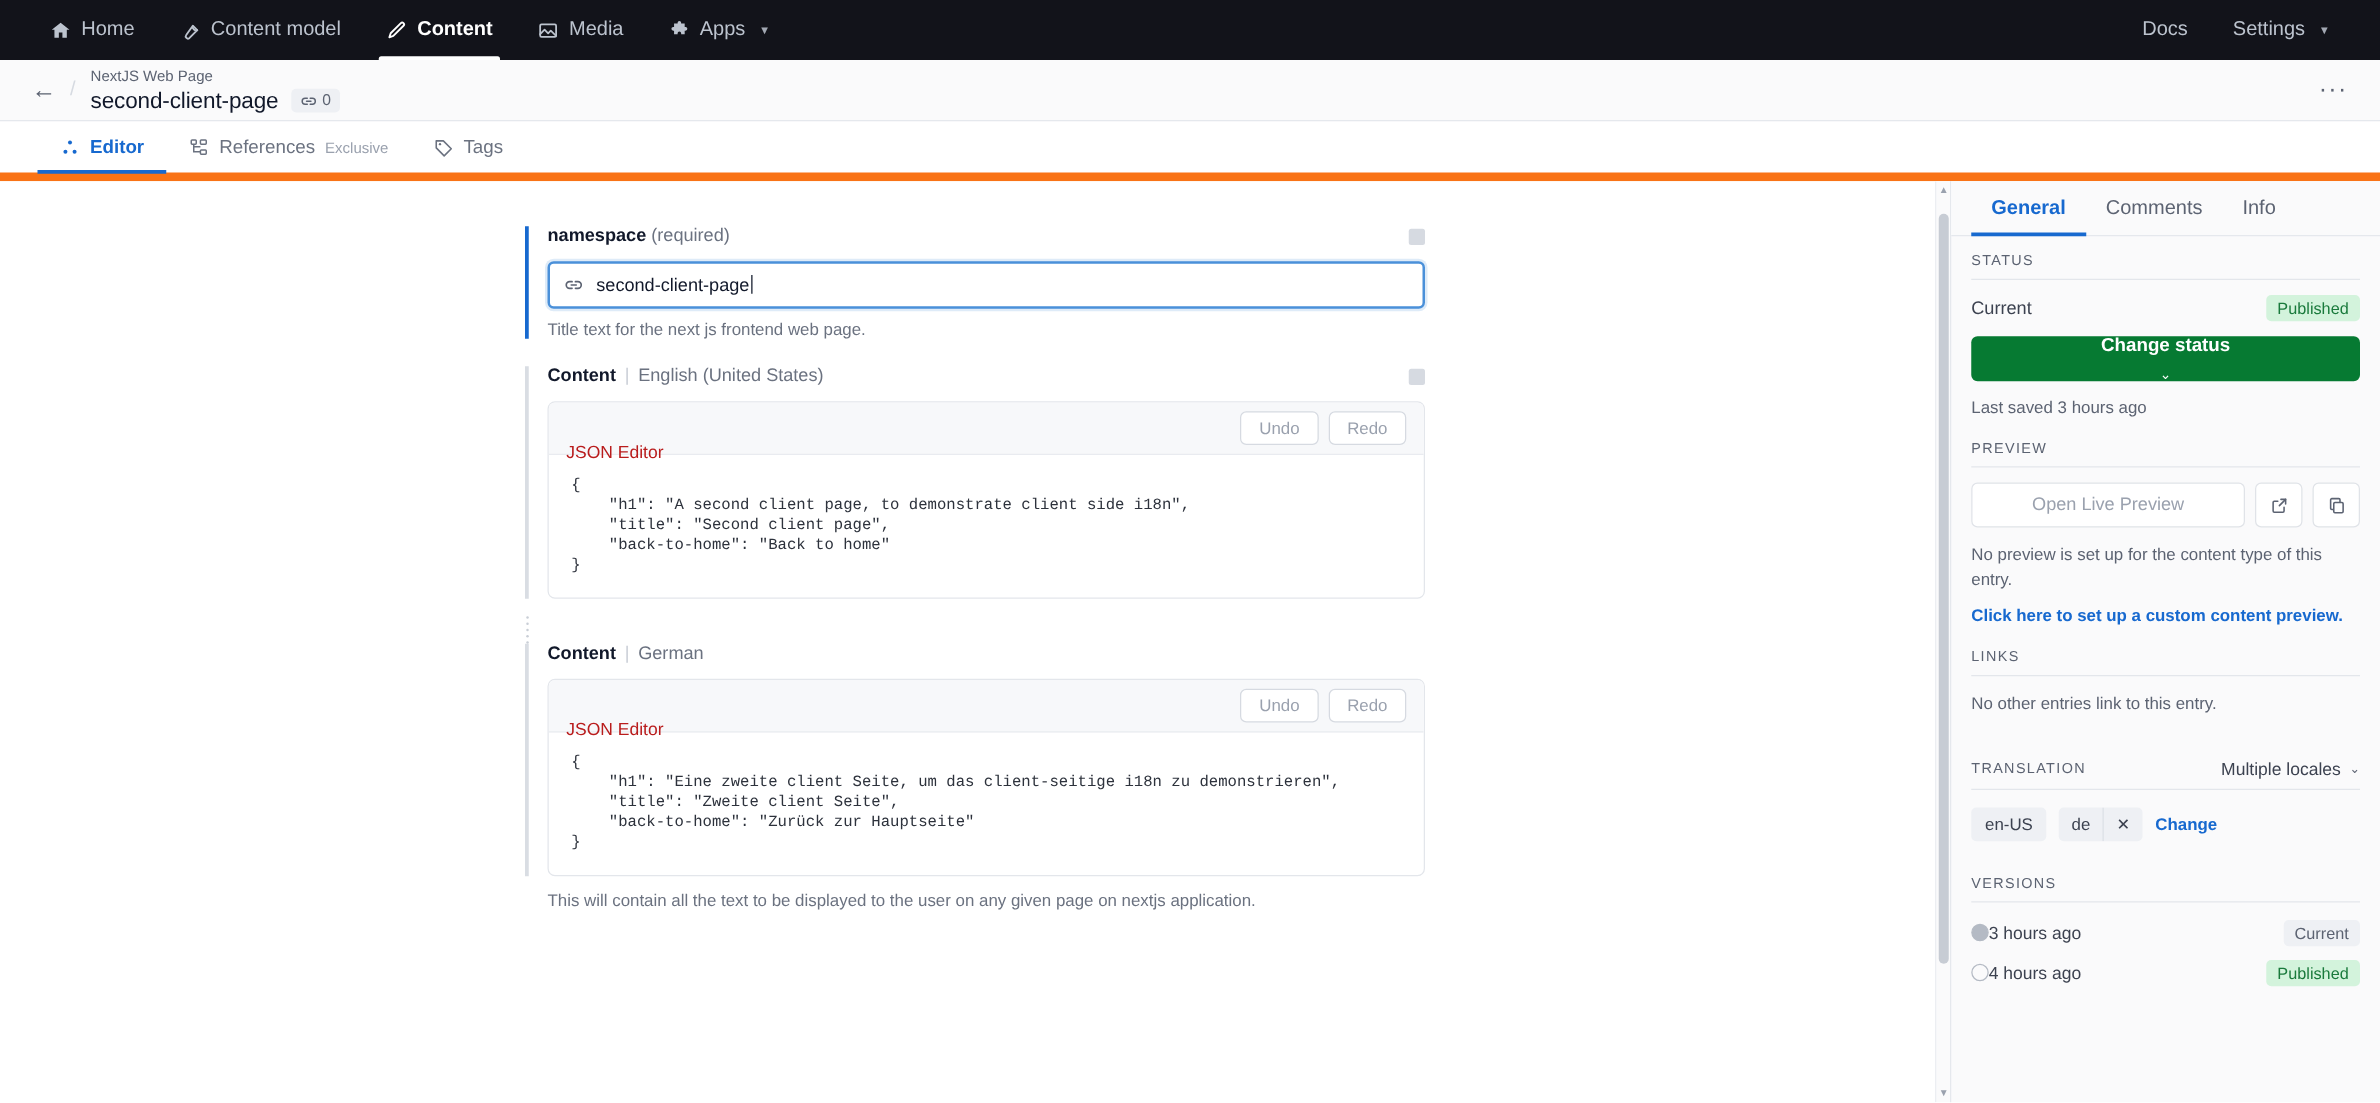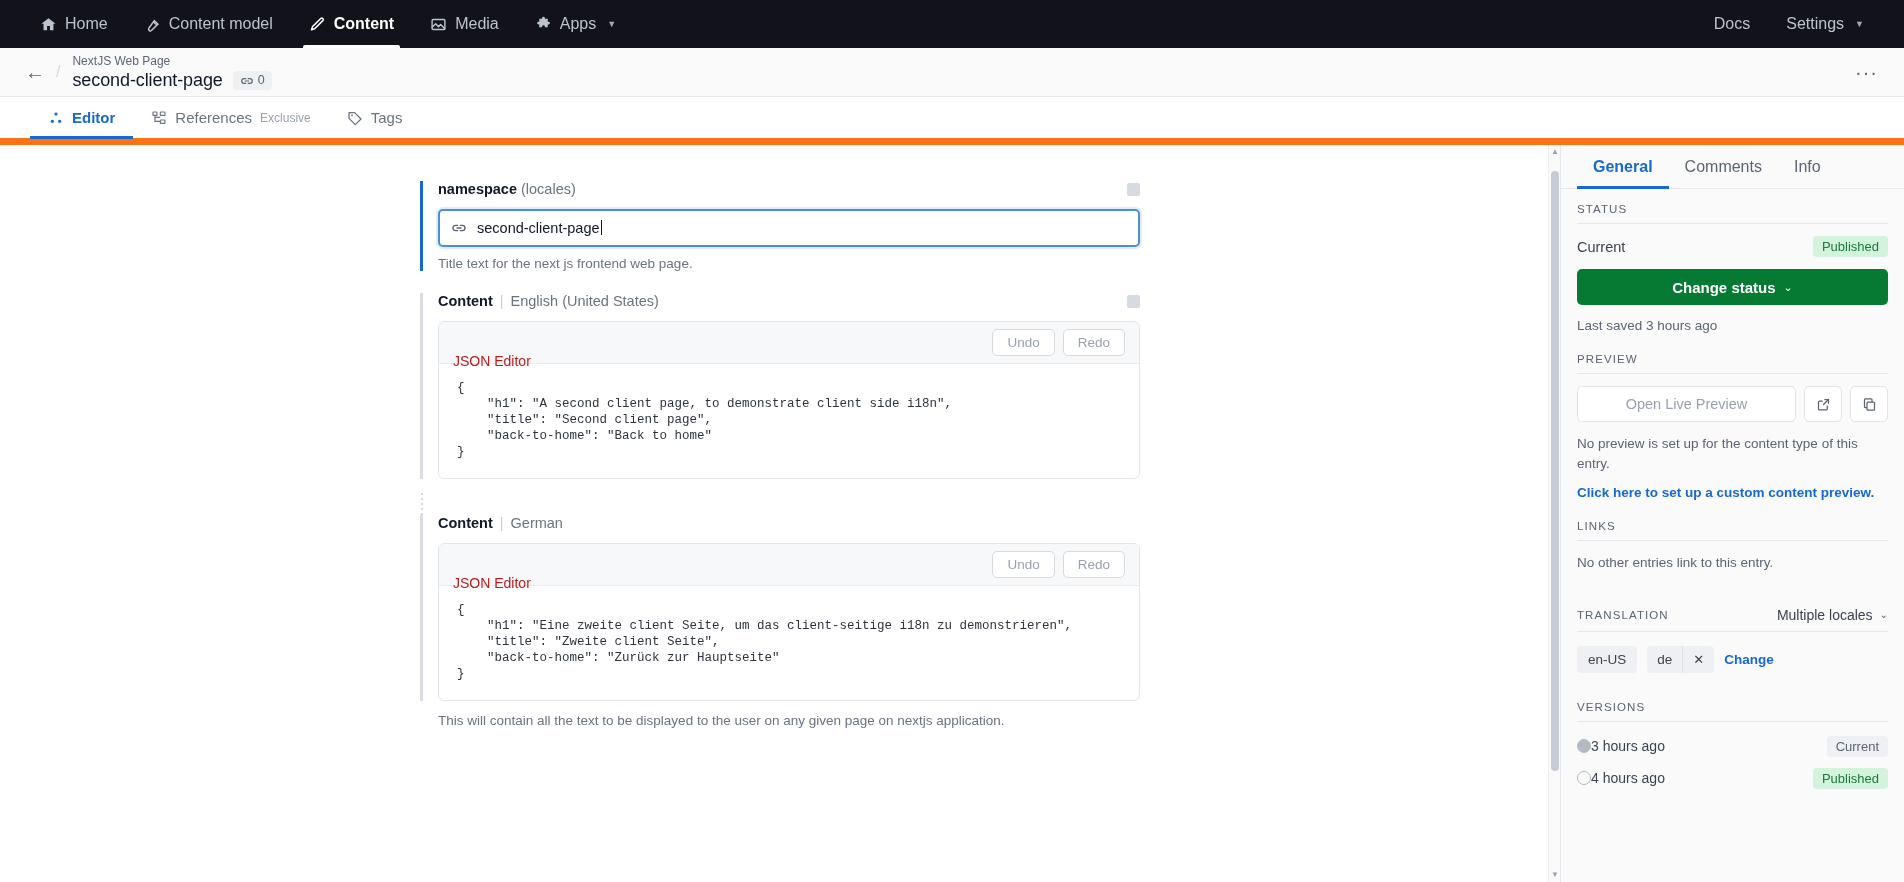--- a/index.html
+++ b/index.html
@@ -191,21 +191,21 @@
   .pill {
     margin-left: auto; font-size: 13px; padding: 3px 9px; border-radius: 4px;
   }
   .pill.published { background: #d3f3dc; color: #1a7a3c; }
   .pill.current { background: #eef0f4; color: #5c6372; }
 
   .green-btn {
     margin-top: 12px; width: 100%; height: 36px; background: #067a32; color: #fff;
     border: none; border-radius: 5px; font-size: 15px; font-weight: 600;
     display: flex; align-items: center; justify-content: center; gap: 8px;
-    cursor: pointer; font-family: "Liberation Sans", sans-serif;
+    cursor: pointer; font-family: "Liberation Sans", sans-serif; flex-direction: column;
   }
   .green-btn .chev { font-size: 11px; font-weight: 400; }
   .saved { font-size: 13.5px; color: #5c6372; margin-top: 13px; }
 
   .preview-row { display: flex; gap: 8px; }
   .prev-btn {
     flex: 1; height: 36px; border: 1px solid #e0e3e8; border-radius: 5px;
     background: #fff; color: #9aa1ae; font-size: 14.5px;
     display: flex; align-items: center; justify-content: center; cursor: default;
     font-family: "Liberation Sans", sans-serif;
@@ -371,21 +371,21 @@
 
 <div class="body-split">
 
   <div class="main-col">
     <div class="main-scroll">
       <div class="form-wrap">
 
         <div class="field focused">
           <div class="field-label-row">
             <div class="field-label">
-              <span>namespace</span><span class="req">(locales)</span>
+              <span>namespace</span><span class="req">(required)</span>
             </div>
             <div class="field-badge"></div>
           </div>
           <div class="text-input focus">
             <span>
               <svg viewBox="0 0 24 24" fill="none" stroke="currentColor" stroke-width="2" stroke-linecap="round">
                   <path d="M9 12h6"></path>
                   <path d="M10 8H7a4 4 0 0 0 0 8h3"></path>
                   <path d="M14 8h3a4 4 0 0 1 0 8h-3"></path>
                 </svg>

